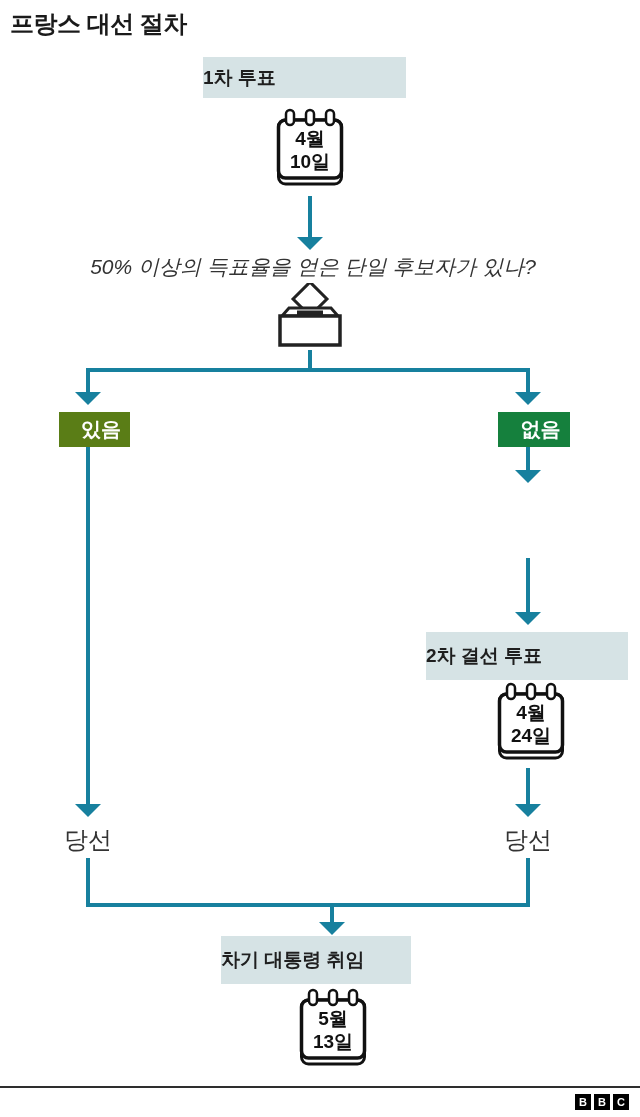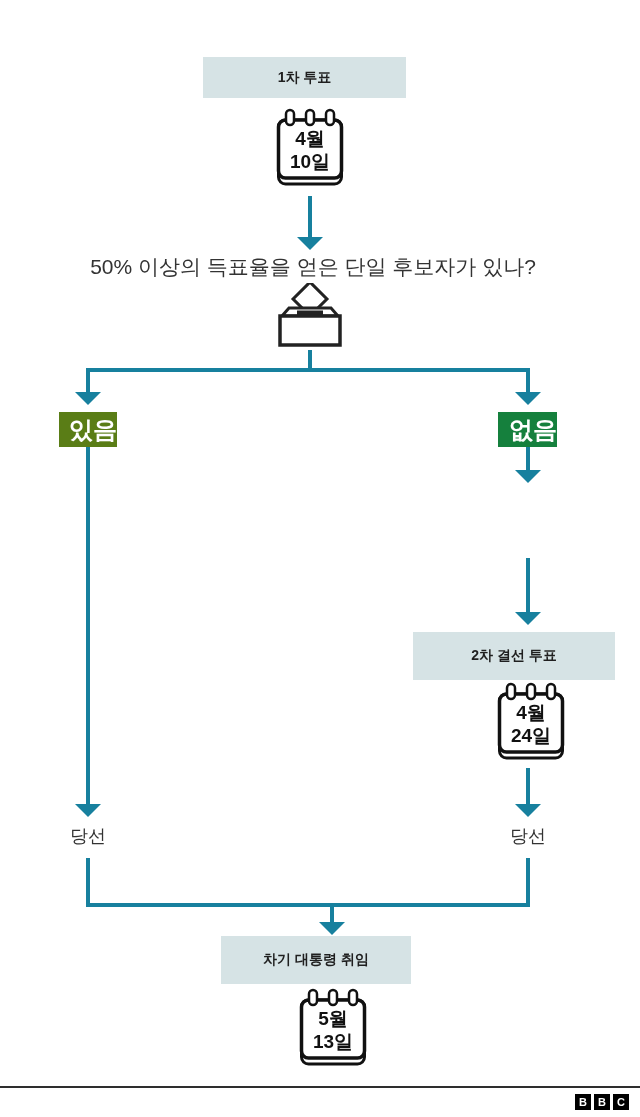--- a/index.html
+++ b/index.html
@@ -5,56 +5,57 @@
   html,body{margin:0;padding:0;background:#fff;}
   .canvas{
     position:relative;width:640px;height:1117px;background:#ffffff;overflow:hidden;
     font-family:"Liberation Sans","DejaVu Sans",sans-serif;color:#222;
   }
   .abs{position:absolute;}
   .title{
     left:10px;top:8px;font-size:24px;font-weight:bold;color:#1a1a1a;letter-spacing:-0.5px;
   }
   .stage-box{
-    background:#d6e3e5;display:flex;align-items:center;justify-content:center;
-    font-size:14px;font-weight:bold;color:#1f1f1f;
+    background:#d6e3e5;display:flex;align-items:center;
+    font-size:19px;font-weight:bold;color:#1f1f1f;
   }
   .stem{background:#17809E;}
   .ah{width:0;height:0;border-left:13px solid transparent;border-right:13px solid transparent;border-top:13px solid #17809E;}
   .qtext{
-    font-size:21px;color:#333;white-space:nowrap;transform:translateX(-50%);
+    font-size:21px;color:#333;white-space:nowrap;transform:translateX(-50%);font-style:italic;
   }
   .note{
     font-size:21px;color:#333;text-align:center;line-height:27px;transform:translateX(-50%);white-space:nowrap;
   }
   .badge{
-    display:flex;align-items:center;justify-content:flex-end;color:#fff;
-    font-size:24px;font-weight:bold;
+    display:flex;align-items:center;justify-content:center;color:#fff;
+    font-size:20px;font-weight:bold;padding-left:13px;
   }
   .badge-yes{background:#5a7d16;}
   .badge-no{background:#15803d;}
   .elected{
-    font-size:18px;color:#333;transform:translateX(-50%);white-space:nowrap;
+    font-size:24px;color:#333;transform:translateX(-50%);white-space:nowrap;
   }
   .cal text{
     font-family:"Liberation Sans","DejaVu Sans",sans-serif;
     font-size:19px;font-weight:bold;fill:#111;
   }
   .rule{background:#2e2e2e;}
   .bbc{display:flex;gap:3px;}
   .bbc .sq{
     width:16px;height:16px;background:#000;color:#fff;display:flex;align-items:center;justify-content:center;
     font-size:11px;font-weight:bold;
   }
 </style>
 </head>
 <body>
 
 <div class="canvas">
 
+  <div class="abs title">프랑스 대선 절차</div>
 
   <div class="abs stage-box" style="left:203px;top:57px;width:203px;height:41px;">
     <span>1차 투표</span>
   </div>
 
   <svg class="abs cal" style="left:275px;top:108px;" width="70" height="84" viewBox="0 0 70 84">
     <rect x="3.5" y="12" width="63" height="64" rx="7" fill="#fff" stroke="#111" stroke-width="3"></rect>
     <rect x="3.5" y="12" width="63" height="58" rx="7" fill="#fff" stroke="#111" stroke-width="3.5"></rect>
     <rect x="11" y="2" width="8" height="15" rx="4" fill="#fff" stroke="#111" stroke-width="2.5"></rect>
     <rect x="31" y="2" width="8" height="15" rx="4" fill="#fff" stroke="#111" stroke-width="2.5"></rect>
@@ -93,21 +94,21 @@
   <div class="abs ah" style="left:75px;top:804px;"></div>
   <div class="abs elected" style="left:88px;top:824px;">당선</div>
   <div class="abs stem" style="left:86px;top:858px;width:4px;height:45px;"></div>
 
   <div class="abs stem" style="left:526px;top:447px;width:4px;height:23px;"></div>
   <div class="abs ah" style="left:515px;top:470px;"></div>
 
   <div class="abs stem" style="left:526px;top:558px;width:4px;height:54px;"></div>
   <div class="abs ah" style="left:515px;top:612px;"></div>
 
-  <div class="abs stage-box" style="left:413px;top:632px;width:202px;height:48px;">
+  <div class="abs stage-box" style="left:426px;top:632px;width:202px;height:48px;">
     <span>2차 결선 투표</span>
   </div>
 
   <svg class="abs cal" style="left:496px;top:682px;" width="70" height="84" viewBox="0 0 70 84">
     <rect x="3.5" y="12" width="63" height="64" rx="7" fill="#fff" stroke="#111" stroke-width="3"></rect>
     <rect x="3.5" y="12" width="63" height="58" rx="7" fill="#fff" stroke="#111" stroke-width="3.5"></rect>
     <rect x="11" y="2" width="8" height="15" rx="4" fill="#fff" stroke="#111" stroke-width="2.5"></rect>
     <rect x="31" y="2" width="8" height="15" rx="4" fill="#fff" stroke="#111" stroke-width="2.5"></rect>
     <rect x="51" y="2" width="8" height="15" rx="4" fill="#fff" stroke="#111" stroke-width="2.5"></rect>
     <text x="35" y="37" text-anchor="middle">4월</text>

